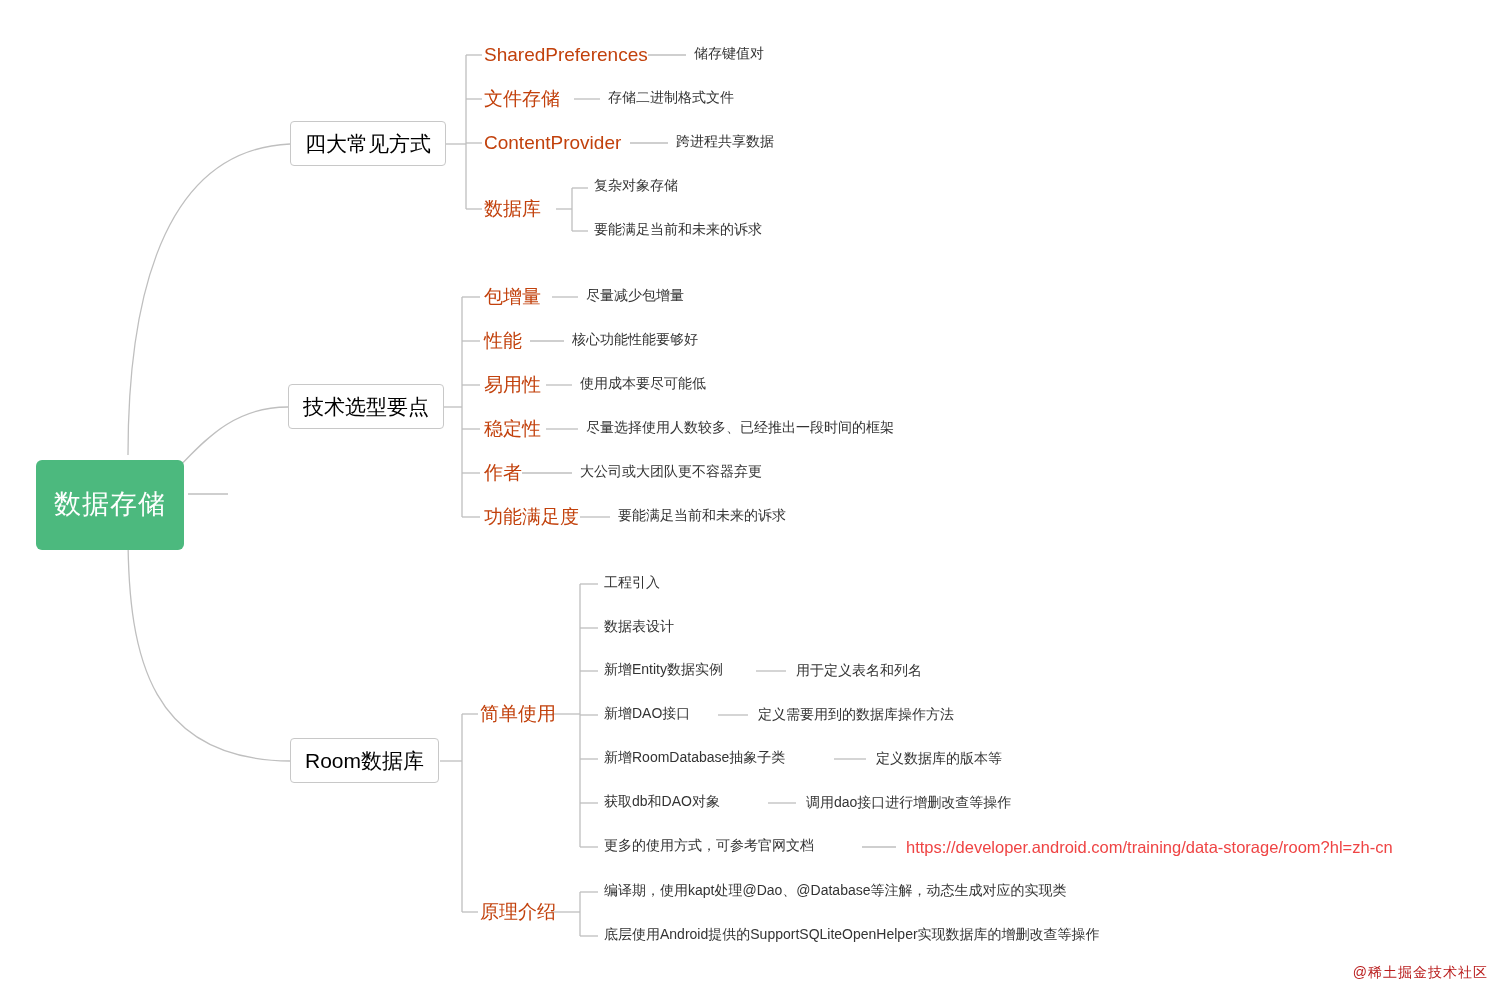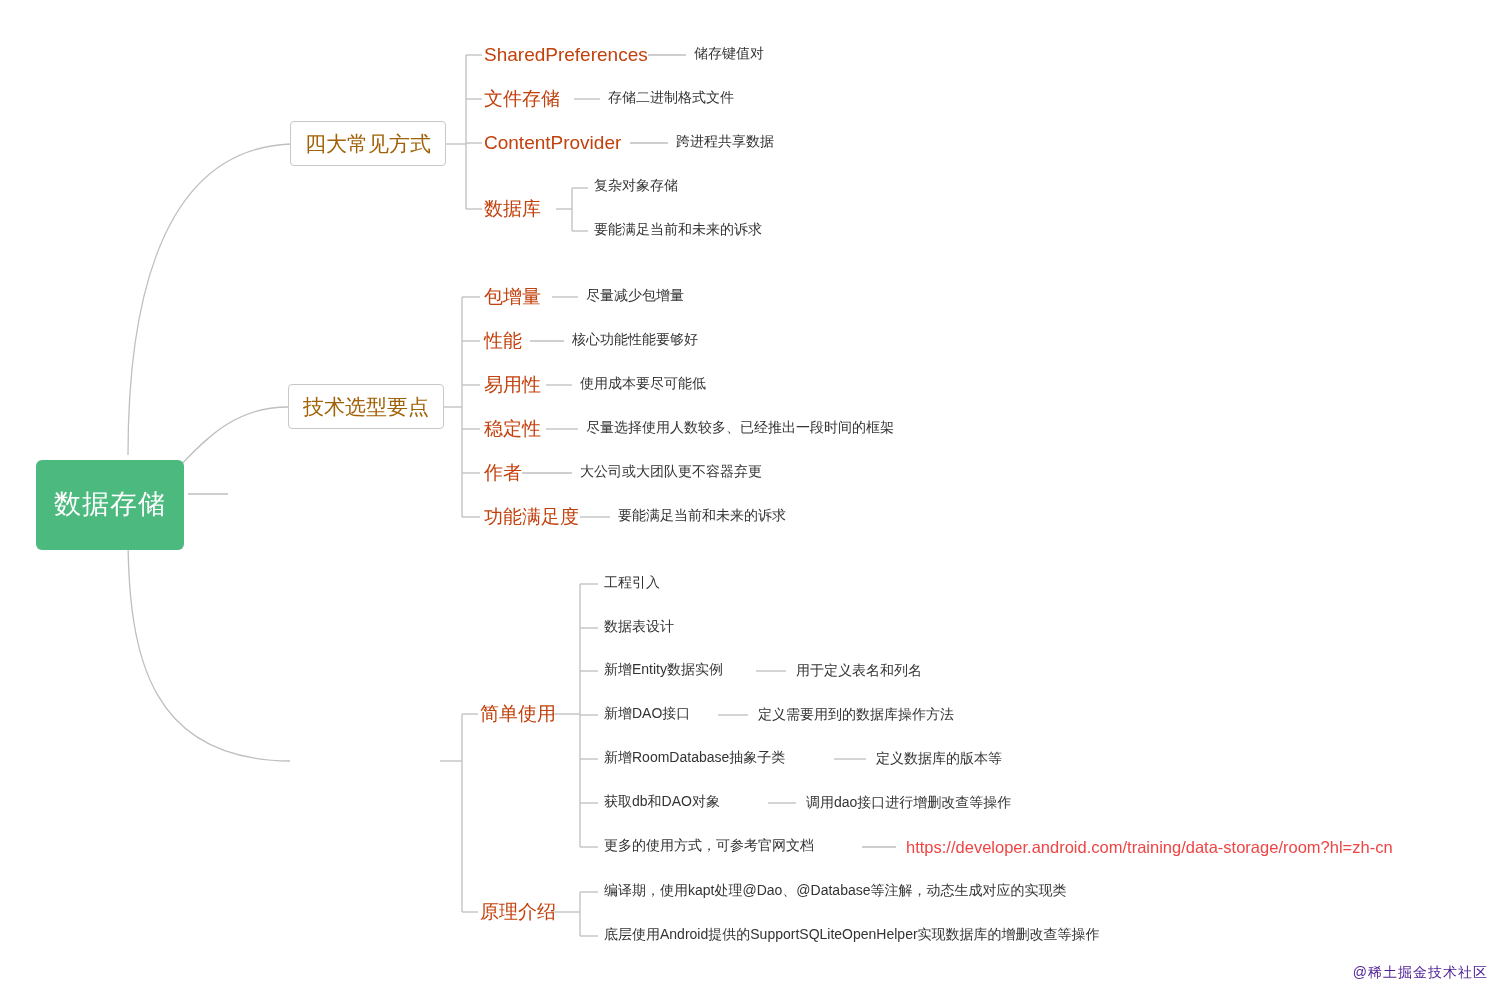--- a/index.html
+++ b/index.html
@@ -40,21 +40,21 @@
     padding: 30px 18px;
     letter-spacing: 1px;
     line-height: 1.1;
   }
   .branch-node {
     border: 1px solid #c8c8c8;
     border-radius: 4px;
     background: #ffffff;
     font-size: 21px;
     padding: 9px 14px;
-    color: #a16207;
+    color: #000000;
     line-height: 1.2;
   }
   .leaf-node {
     font-size: 19px;
     color: #c2410c;
     line-height: 1.2;
   }
   .leaf-small {
     font-size: 14px;
     color: #333;
@@ -62,21 +62,21 @@
   }
   .url-node {
     font-size: 16.5px;
     color: #ef4444;
   }
   .watermark {
     position: absolute;
     right: 24px;
     bottom: 14px;
     font-size: 14px;
-    color: #4c1d95;
+    color: #b91c1c;
     letter-spacing: 1px;
     margin-left: 20px;
   }
 </style>
 </head>
 <body>
 
 <div id="mindmap">
 
   <svg class="links" viewBox="0 0 1512 996">
@@ -177,20 +177,21 @@
 
   <div class="node leaf-node" style="left:484px; top:418px;">稳定性</div>
   <div class="node leaf-small" style="left:586px; top:419px;">尽量选择使用人数较多、已经推出一段时间的框架</div>
 
   <div class="node leaf-node" style="left:484px; top:462px;">作者</div>
   <div class="node leaf-small" style="left:580px; top:463px;">大公司或大团队更不容器弃更</div>
 
   <div class="node leaf-node" style="left:484px; top:506px;">功能满足度</div>
   <div class="node leaf-small" style="left:618px; top:507px;">要能满足当前和未来的诉求</div>
 
+  <div class="node branch-node" style="left:290px; top:738px;">Room数据库</div>
 
   <div class="node leaf-node" style="left:480px; top:703px;">简单使用</div>
 
   <div class="node leaf-small" style="left:604px; top:574px;">工程引入</div>
   <div class="node leaf-small" style="left:604px; top:618px;">数据表设计</div>
 
   <div class="node leaf-small" style="left:604px; top:661px;">新增Entity数据实例</div>
   <div class="node leaf-small" style="left:796px; top:662px;">用于定义表名和列名</div>
 
   <div class="node leaf-small" style="left:604px; top:705px;">新增DAO接口</div>

